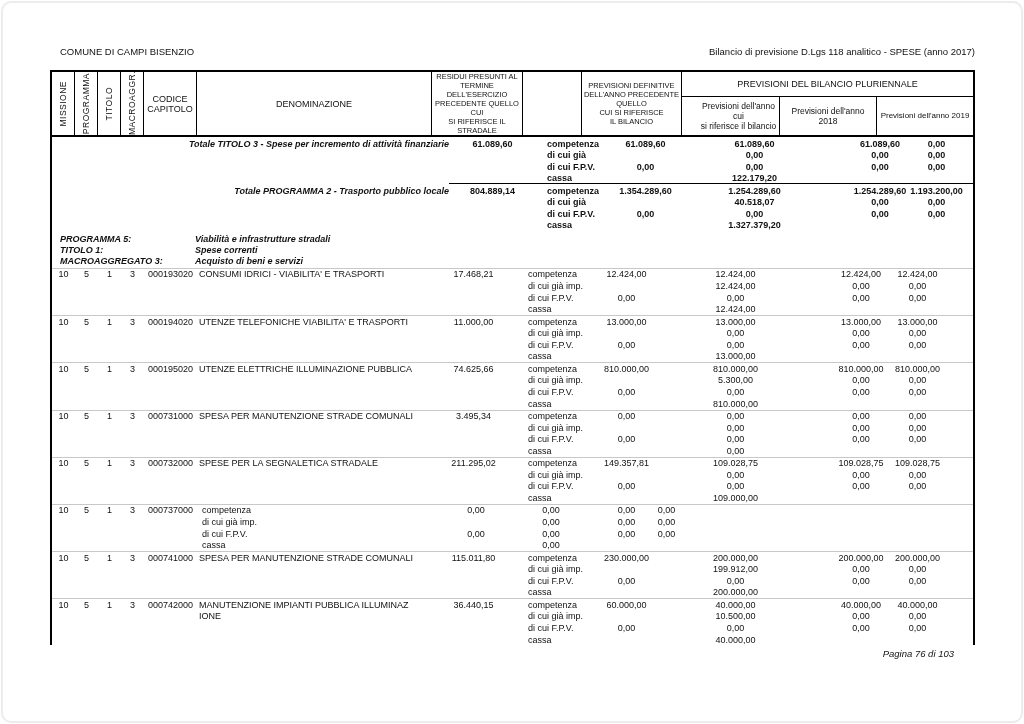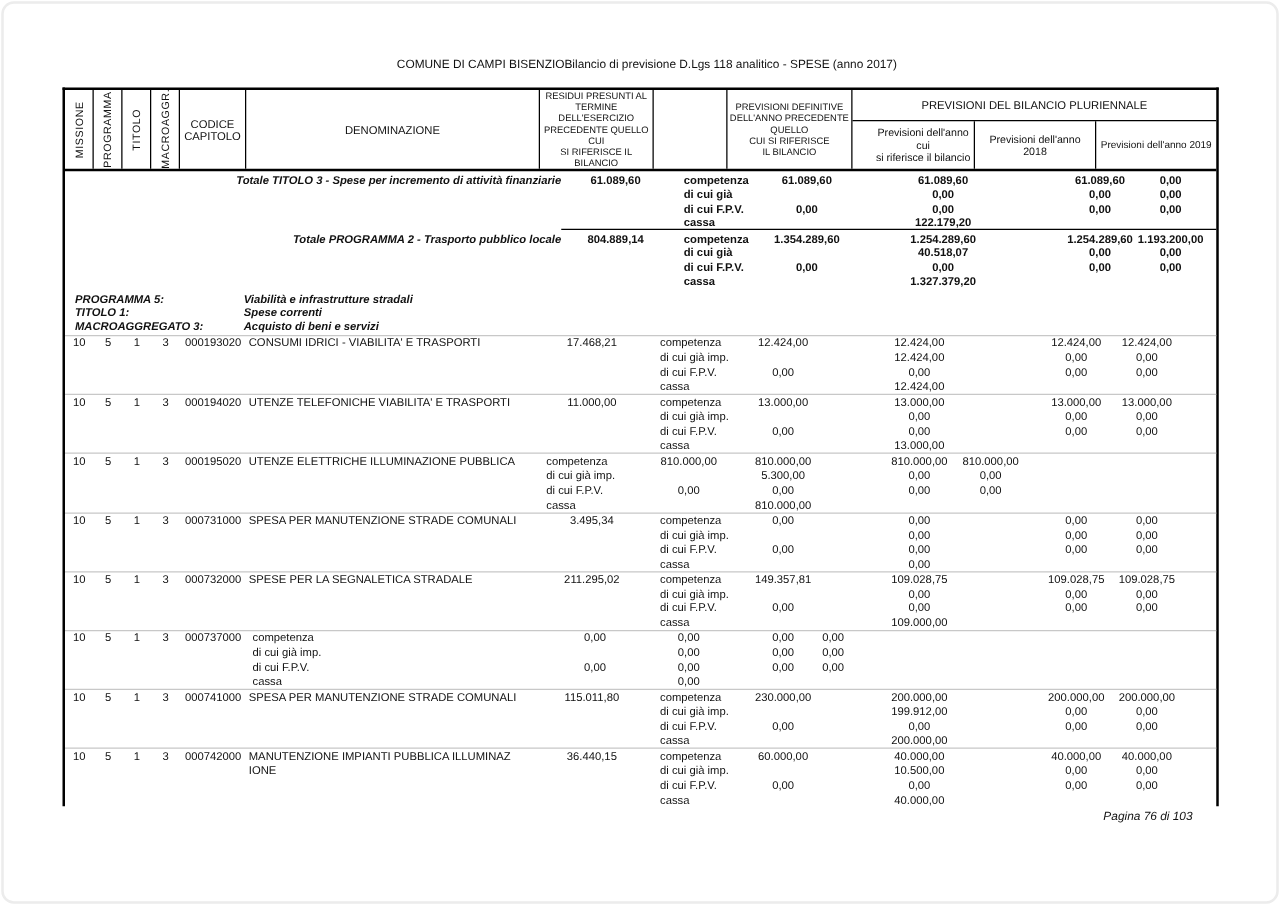--- a/index.html
+++ b/index.html
@@ -1,20 +1,20 @@
 <!DOCTYPE html>
 <html><head>
 <meta charset="utf-8">
 <style>
   * { margin:0; padding:0; box-sizing:border-box; }
   html,body { width:1024px; height:724px; background:#ffffff; font-family:"Liberation Sans",sans-serif; color:#111; }
   .page { position:relative; width:1024px; height:724px; overflow:hidden; background:#fff; }
   .pframe { position:absolute; inset:1px; border:2px solid #ececec; border-radius:10px; pointer-events:none; }
 
-  .titlebar { position:absolute; top:46px; left:60px; width:915px; display:flex; justify-content:center; font-size:9.5px; }
+  .titlebar { position:absolute; top:46px; left:60px; width:915px; display:flex; justify-content:space-between; font-size:9.5px; }
 
   .btable { position:absolute; left:50px; top:70px; width:925px; border:2px solid #000; border-bottom:none; }
 
   
   .thead { display:grid; grid-template-columns:23px 23px 23px 23px 53px 235px 91px 59px 100px 98px 97px 96px; grid-template-rows:25px 38px; border-bottom:2px solid #000; }
   .hcell { border-right:1px solid #000; display:flex; align-items:center; justify-content:center; text-align:center; font-size:9px; line-height:10px; overflow:hidden; }
   .thead > .hcell:nth-child(-n+9) { grid-row:1/3; }
   .small { font-size:7.5px; line-height:9px; white-space:pre-line; }
   .plur-title { grid-column:10/13; grid-row:1; border-right:none; border-bottom:1px solid #000; font-size:9px; }
   .sub { grid-row:2; font-size:8.5px; line-height:10px; white-space:pre-line; }
@@ -68,21 +68,21 @@
         </div>
       <div class="hcell vcell">
           <span class="vtext">MACROAGGR.</span>
         </div>
       <div class="hcell pre">CODICE
 CAPITOLO</div>
       <div class="hcell">DENOMINAZIONE</div>
       <div class="hcell small">RESIDUI PRESUNTI AL
 TERMINE DELL'ESERCIZIO
 PRECEDENTE QUELLO CUI
-SI RIFERISCE IL BILANCIO</div>
+SI RIFERISCE IL STRADALE</div>
       <div class="hcell"></div>
       <div class="hcell small">PREVISIONI DEFINITIVE
 DELL'ANNO PRECEDENTE
 QUELLO
 CUI SI RIFERISCE
 IL BILANCIO</div>
       <div class="hcell plur-title">PREVISIONI DEL BILANCIO PLURIENNALE</div>
       <div class="hcell sub s1">Previsioni dell'anno cui
 si riferisce il bilancio</div>
       <div class="hcell sub s2">Previsioni dell'anno
@@ -252,20 +252,21 @@
     </div>
   </div>
 
   <div class="block detail rule-light">
     <div class="cell code">10</div>
     <div class="cell code">5</div>
     <div class="cell code">1</div>
     <div class="cell code">3</div>
     <div class="cell code">000195020</div>
     <div class="cell den">UTENZE ELETTRICHE ILLUMINAZIONE PUBBLICA</div>
+    <div class="cell num res">74.625,66</div>
     <div class="cell labels">
       <div class="ln">competenza</div>
       <div class="ln">di cui già imp.</div>
       <div class="ln">di cui F.P.V.</div>
       <div class="ln">cassa</div>
     </div>
     <div class="cell num">
       <div class="ln">810.000,00</div>
       <div class="ln"></div>
       <div class="ln">0,00</div>

